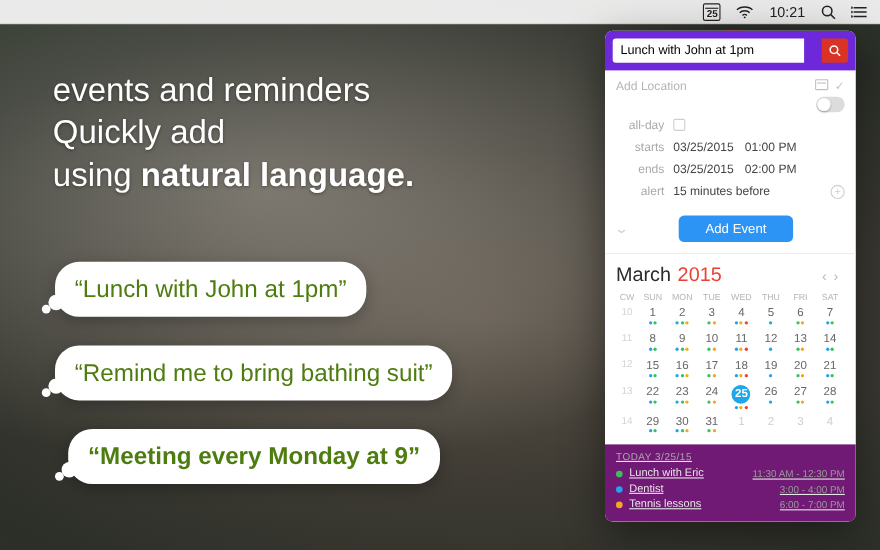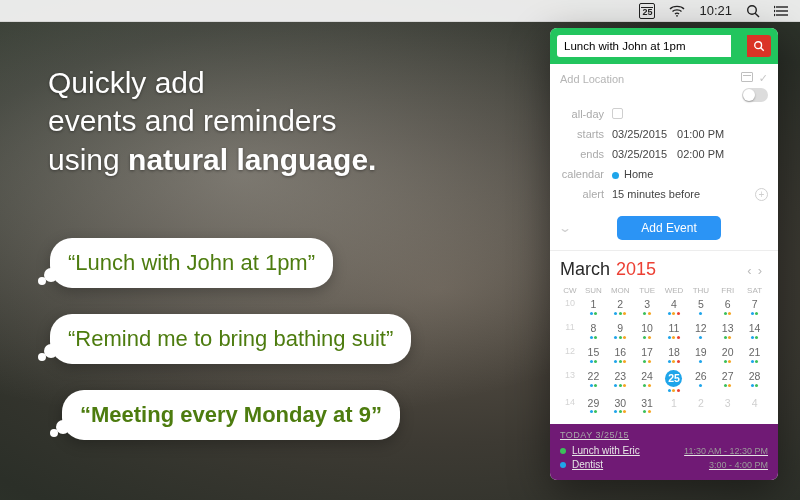--- a/index.html
+++ b/index.html
@@ -62,21 +62,21 @@
     position: absolute; top: 28px; right: 22px; width: 228px;
     background: #fff; border-radius: 7px;
     box-shadow: 0 12px 40px rgba(0,0,0,0.45);
     overflow: hidden;
   }
   .panel .arrow {
     position: absolute; top: -7px; right: 104px; width: 14px; height: 14px;
     background: #ec4034; transform: rotate(45deg);
   }
   .searchbar {
-    background: #22c55e; padding: 7px; display: flex; gap: 16px;
+    background: #6d28d9; padding: 7px; display: flex; gap: 16px;
     position: relative; z-index: 1;
   }
   .searchbar input {
     flex: 1; height: 22px; border: none; border-radius: 3px 0 0 3px;
     padding: 0 7px; font-size: 11.5px; outline: none;
   }
   .searchbar .sbtn {
     width: 24px; background: #da3326; border-radius: 0 3px 3px 0;
     display: flex; align-items: center; justify-content: center;
   }
@@ -173,22 +173,22 @@
           <line x1="2" y1="6" x2="14" y2="6"></line>
           <line x1="2" y1="10" x2="14" y2="10"></line>
           <circle cx="0" cy="2" r="0.6" fill="#222"></circle>
           <circle cx="0" cy="6" r="0.6" fill="#222"></circle>
           <circle cx="0" cy="10" r="0.6" fill="#222"></circle>
         </svg>
     </span>
   </div>
 
   <div class="headline">
+    <div>events and reminders</div>
     <div>Quickly add</div>
-    <div>events and reminders</div>
     <div><span>using </span><span class="bold">natural language.</span></div>
   </div>
 
   <div class="bubble b1">“Lunch with John at 1pm”</div>
   <div class="bubble b2">“Remind me to bring bathing suit”</div>
   <div class="bubble b3">“Meeting every Monday at 9”</div>
 
   <div class="panel">
     <div class="arrow"></div>
 
@@ -228,26 +228,20 @@
           <span>03/25/2015</span>
           <span>01:00 PM</span>
         </div>
       </div>
       <div class="frow">
         <div class="lbl">ends</div>
         <div class="val">
           <span>03/25/2015</span>
           <span>02:00 PM</span>
         </div>
-      </div>
-      <div class="frow">
-        <div class="lbl">calendar</div>
-        <div class="val">
-            <span><span class="caldot"></span><span>Home</span></span>
-          </div>
       </div>
       <div class="frow">
         <div class="lbl">alert</div>
         <div class="val">
           <span>15 minutes before</span>
           <span class="plus-circ">+</span>
         </div>
       </div>
     </div>
 
@@ -430,16 +424,21 @@
           <div class="evrow">
             <span class="ed" style="background: rgb(60, 192, 91);"></span>
             <span>Lunch with Eric</span>
             <span class="etime">11:30 AM - 12:30 PM</span>
           </div>
           <div class="evrow">
             <span class="ed" style="background: rgb(31, 165, 234);"></span>
             <span>Dentist</span>
             <span class="etime">3:00 - 4:00 PM</span>
           </div>
+          <div class="evrow">
+            <span class="ed" style="background: rgb(245, 166, 35);"></span>
+            <span>Tennis lessons</span>
+            <span class="etime">6:00 - 7:00 PM</span>
+          </div>
         </div>
     </div>
   </div>
 </div>
 
 </body></html>

